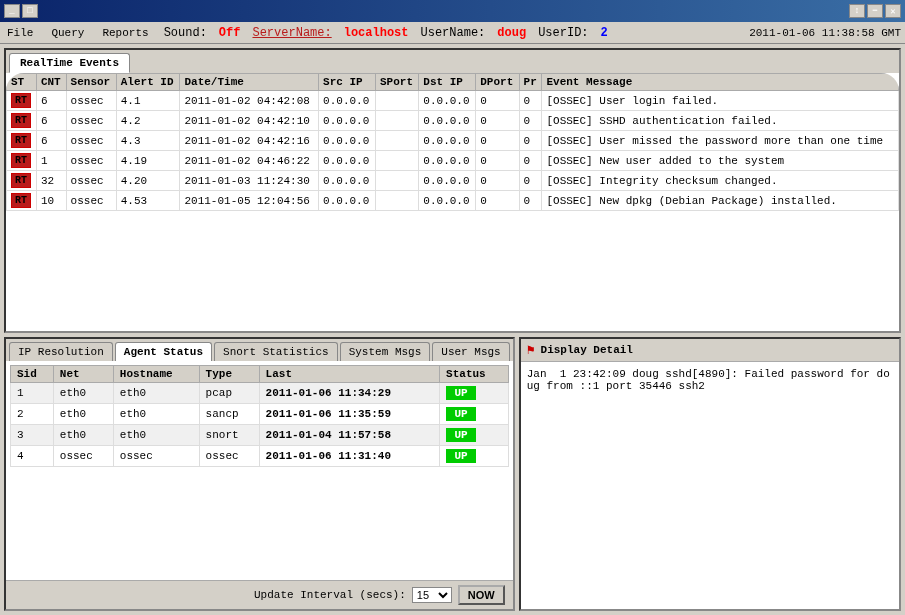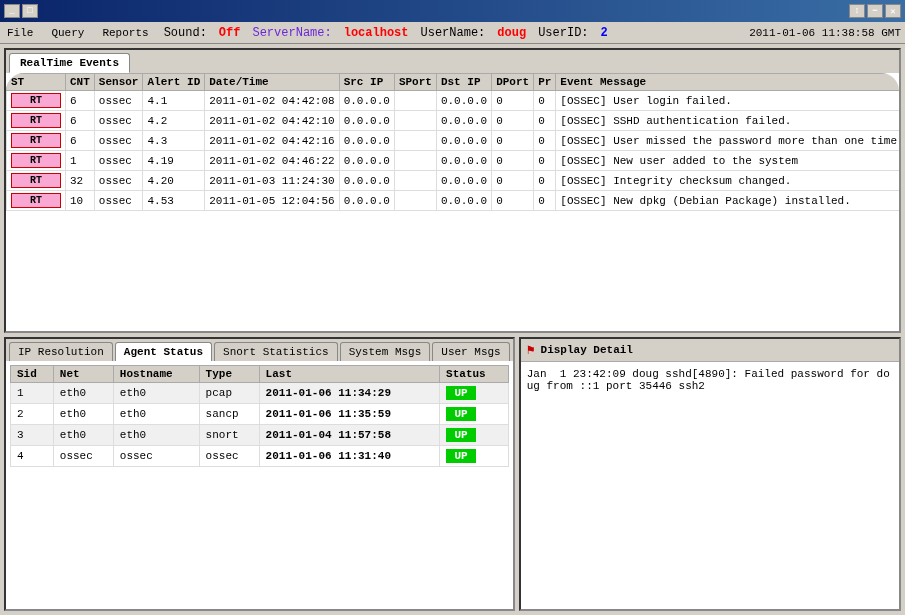--- a/index.html
+++ b/index.html
@@ -45,21 +45,21 @@
       border-bottom: 1px solid #888;
       gap: 12px;
     }
     .menu-item {
       font-size: 11px;
       cursor: pointer;
       padding: 1px 3px;
     }
     .sound-label { color: black; }
     .sound-value { color: red; font-weight: bold; }
-    .server-label { color: #6d28d9; }
+    .server-label { color: #b91c1c; text-decoration: underline; }
     .server-value { color: red; font-weight: bold; }
     .user-label { color: black; }
     .user-value { color: red; font-weight: bold; }
     .userid-label { color: black; }
     .userid-value { color: blue; font-weight: bold; }
     .datetime-display {
       margin-left: auto;
       font-size: 11px;
       color: black;
     }
@@ -130,25 +130,25 @@
     tbody tr {
       background: white;
     }
     tbody td {
       border: 1px solid #ddd;
       padding: 2px 4px;
       white-space: nowrap;
     }
 
     .st-badge {
-      background: #f9a8d4;
+      background: #b91c1c;
       color: black;
       font-weight: bold;
       font-size: 10px;
-      padding: 1px 18px;
+      padding: 1px 3px;
       border: 1px solid #cc0000;
       display: inline-block;
       min-width: 20px;
       text-align: center;
     }
 
     
     .bottom-area {
       display: flex;
       flex: 1;
@@ -473,20 +473,29 @@
     <td>4</td>
     <td>ossec</td>
     <td>ossec</td>
     <td>ossec</td>
     <td><strong>2011-01-06 11:31:40</strong></td>
     <td><span class="status-up">UP</span></td>
   </tr>
             </tbody>
         </table>
       </div>
+      <div class="bottom-controls">
+        <span class="update-label">Update Interval (secs):</span>
+        <select class="interval-select">
+          <option>15</option>
+          <option>30</option>
+          <option>60</option>
+        </select>
+        <button class="now-btn">NOW</button>
+      </div>
     </div>
 
     <div class="right-bottom-panel">
       <div class="display-detail-header">
         <span class="detail-icon">⚑</span>
         <span>Display Detail</span>
       </div>
       <div class="display-detail-content">Jan  1 23:42:09 doug sshd[4890]: Failed password for doug from ::1 port 35446 ssh2</div>
     </div>
 

